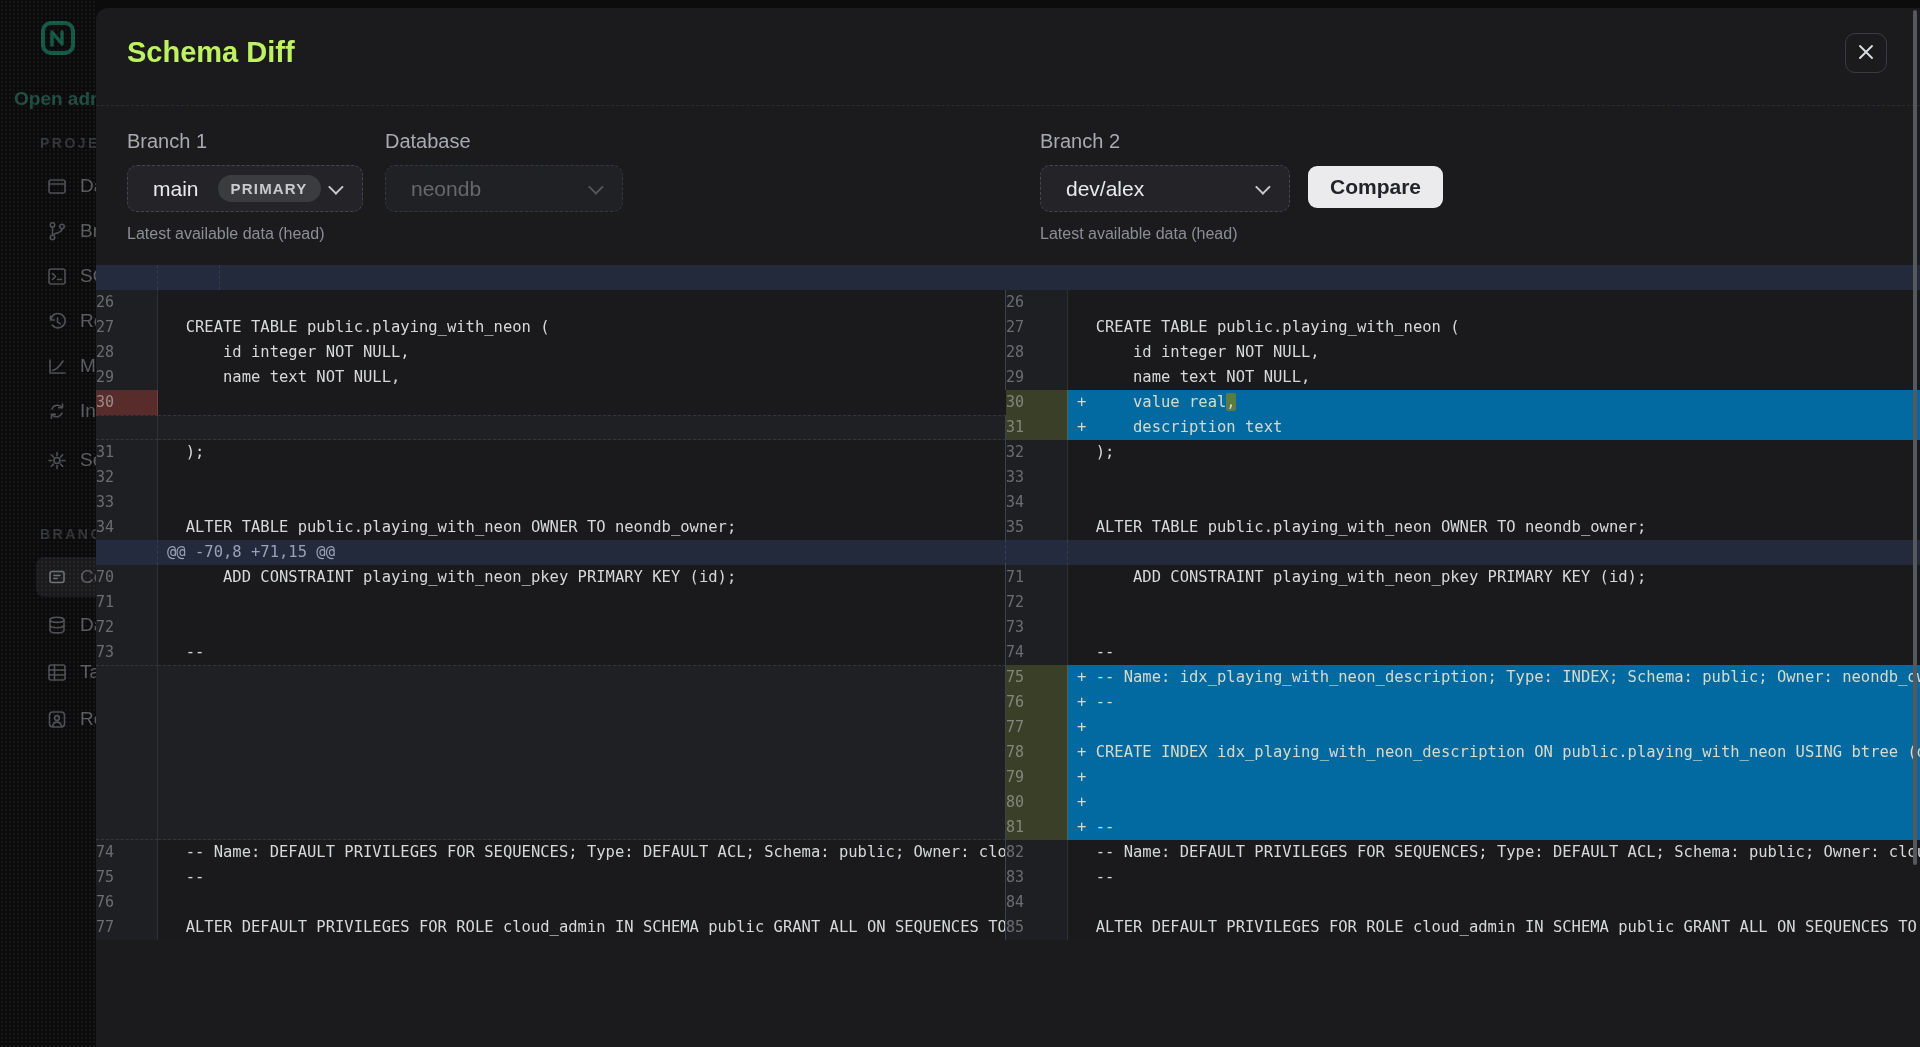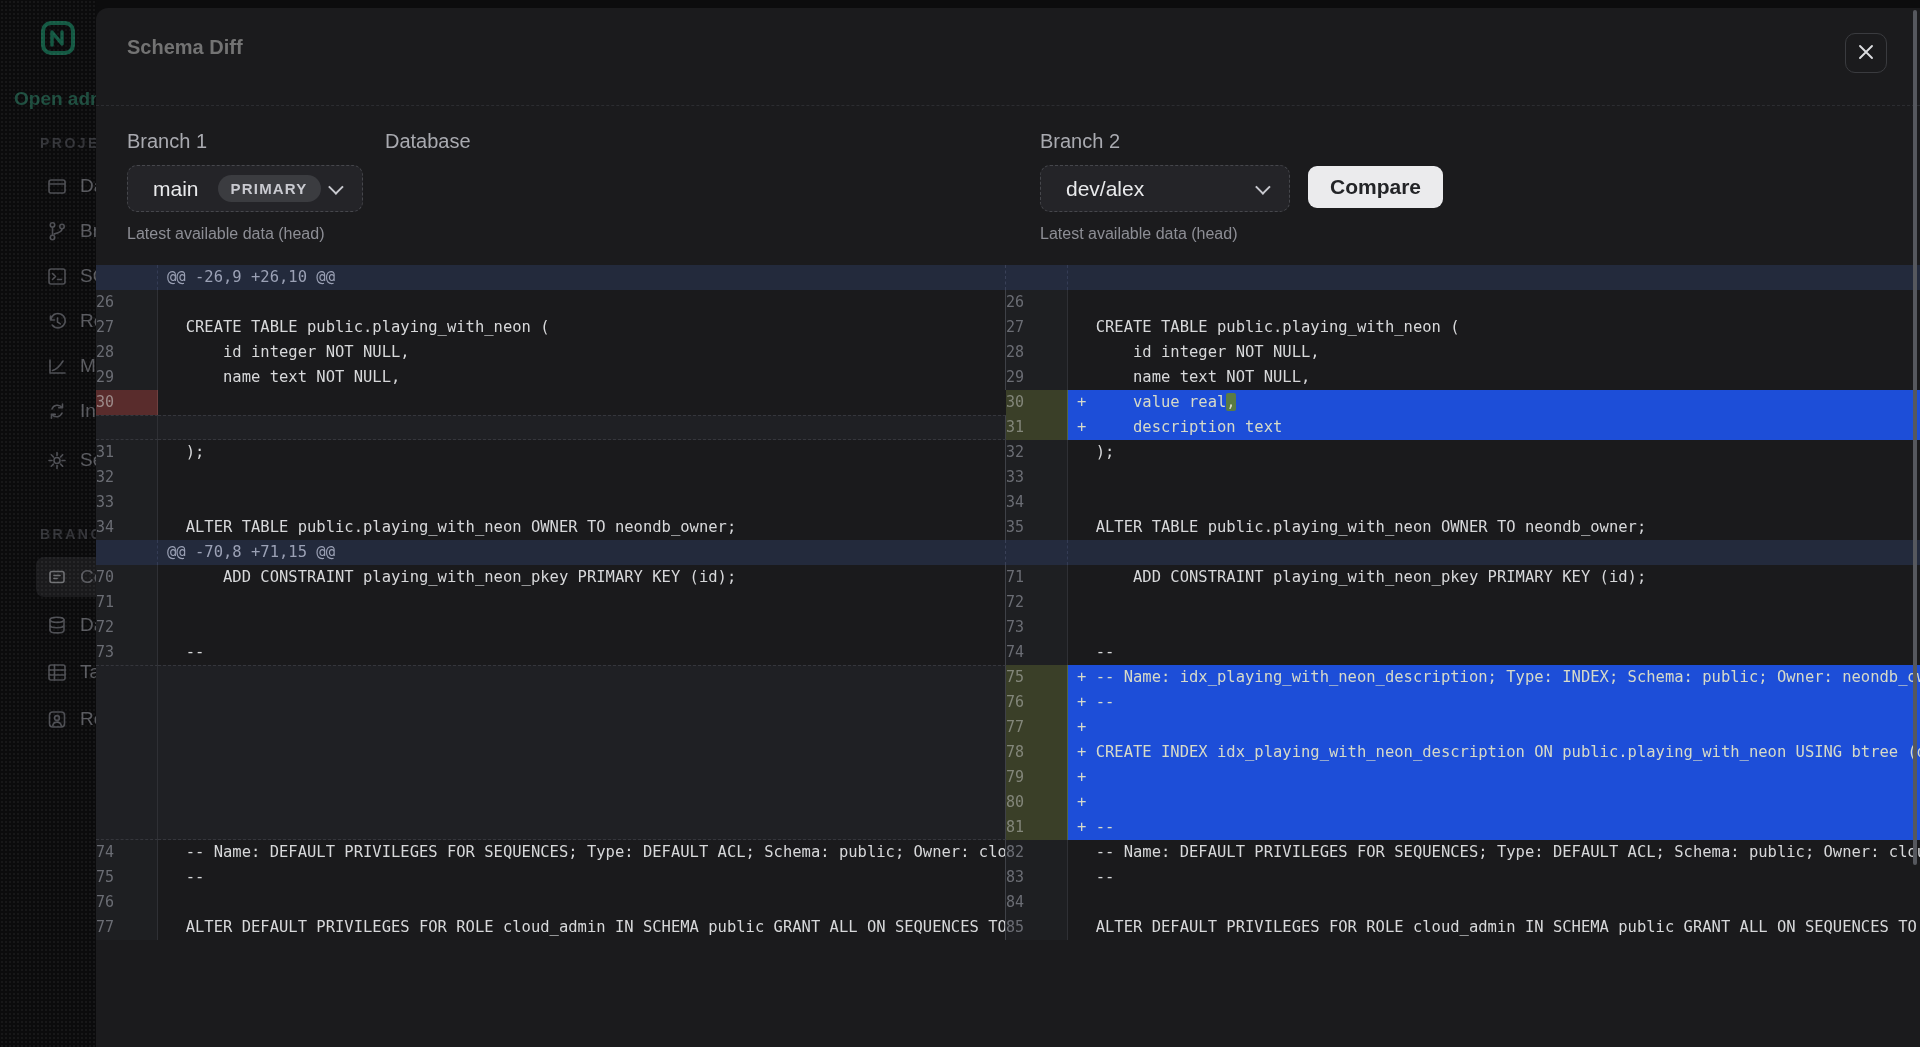--- a/index.html
+++ b/index.html
@@ -23,21 +23,21 @@
   .sb-item .lbl { margin-left:12px; font-size:19px; color:#9a9ca3; white-space:nowrap; }
   .sb-item svg, .sb-logo svg { display:block; width:100%; height:100%; }
   .sb-dim { position:absolute; left:0; top:0; width:96px; height:1047px; pointer-events:none;
             background-color:rgba(8,8,10,0.45);
             background-image:radial-gradient(rgba(255,255,255,0.05) 1px, transparent 1.3px);
             background-size:4px 4px; }
 
   
   #modal { position:absolute; left:96px; top:8px; width:1824px; height:1039px; background:#1b1b1d;
            border-top-left-radius:12px; }
-  .m-title { position:absolute; left:31px; top:28px; font-size:20px; font-weight:600; color:#737373; }
+  .m-title { position:absolute; left:31px; top:28px; font-size:29px; font-weight:600; color:#bef264; }
   .m-close { position:absolute; left:1749px; top:25px; width:42px; height:40px; border:1px solid #3a3b3f;
              border-radius:10px; background:transparent; display:flex; align-items:center; justify-content:center;
              color:#dcdde0; cursor:pointer; }
   .m-close svg { width:20px; height:20px; }
   .m-divider { position:absolute; left:0; top:97px; width:1824px; border-top:1px dashed #2c2d31; }
 
   .ctl-label { position:absolute; top:122px; font-size:20px; color:#a9aab0; }
   .dd { position:absolute; top:157px; height:47px; border:1px dashed #46474c; border-radius:10px;
         background:#242428; display:flex; align-items:center; cursor:pointer; }
   .dd .val { margin-left:25px; font-size:21px; color:#e9eaec; white-space:nowrap; }
@@ -57,21 +57,21 @@
   
   #diff { position:absolute; left:0; top:257px; width:1824px; background:#1a1a1c; }
   .drow { display:flex; height:25px; }
   .lg { width:62px; } .lc { width:848px; border-right:1px solid #3f4147; }
   .rg { width:62px; } .rc { flex:1; }
   .lg,.rg { font-family:"DejaVu Sans Mono",monospace; font-size:15px; line-height:25px; color:#6b6d74;
             padding-right:8px; background:#1e1f22; border-right:1px solid #2f3035; flex:none; }
   .lc,.rc { font-family:"DejaVu Sans Mono",monospace; font-size:15.5px; line-height:25px; color:#d7d8da;
             white-space:pre; overflow:hidden; padding-left:9px; }
   .lc { flex:none; }
-  .cell-add { background:#1d4ed8; color:#d6dac9; }
+  .cell-add { background:#0369a1; color:#d6dac9; }
   .g-add { background:#3a3f28; color:#83867a; border-right-color:#53653f; }
   .cell-del { background:#5e2d2d; color:#ded2d2;margin-top:28px; }
   .g-del { background:#592c2c; color:#9c8a89; border-right-color:#6e4040; }
   .cell-sp { background:#1f2024; }
   .sp-first { border-top:1px dashed #35363c; }
   .sp-last { border-bottom:1px dashed #35363c; }
   .hdr .lg,.hdr .rg { background:#242b3e; border-right-style:dashed; border-right-color:#343c55; color:transparent; }
   .hdr .lc,.hdr .rc { background:#232a3c; }
   .hdr .lc { border-right-style:dashed; border-right-color:#3a4158; color:#9ba1b5; }
   .hl { background:#5a7b44; border-radius:2px; }
@@ -217,35 +217,38 @@
     <div class="ctl-label" style="left:31px">Branch 1</div>
     <div class="ctl-label" style="left:289px">Database</div>
     <div class="ctl-label" style="left:944px">Branch 2</div>
 
     <div class="dd" style="left:31px; width:236px">
       <span class="val">main</span>
       <span class="pill">PRIMARY</span>
       <span class="chev"></span>
     </div>
 
+    <div class="dd disabled" style="left:289px; width:238px">
+      <span class="val">neondb</span>
+      <span class="chev"></span>
+    </div>
 
     <div class="dd" style="left:944px; width:250px">
       <span class="val">dev/alex</span>
       <span class="chev"></span>
     </div>
 
     <button class="btn-compare">Compare</button>
 
     <div class="meta" style="left:31px">Latest available data (head)</div>
     <div class="meta" style="left:944px">Latest available data (head)</div>
 
     <div id="diff">
         <div class="drow hdr">
           <div class="lg"></div>
-          <div class="lc">@@ -26,9 +26,10 @@</div>
           <div class="rg"></div>
           <div class="rc"></div>
         </div>
         <div class="drow">
           <div class="lg">26</div>
           <div class="lc">  </div>
           <div class="rg">26</div>
           <div class="rc">  </div>
         </div>
         <div class="drow">

